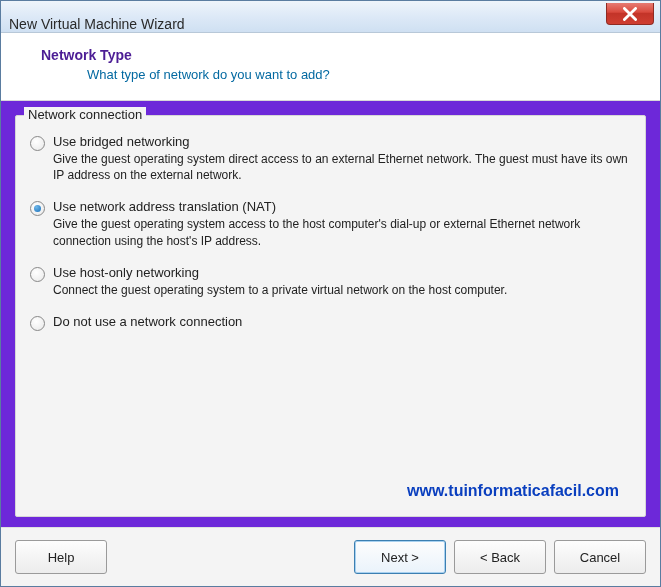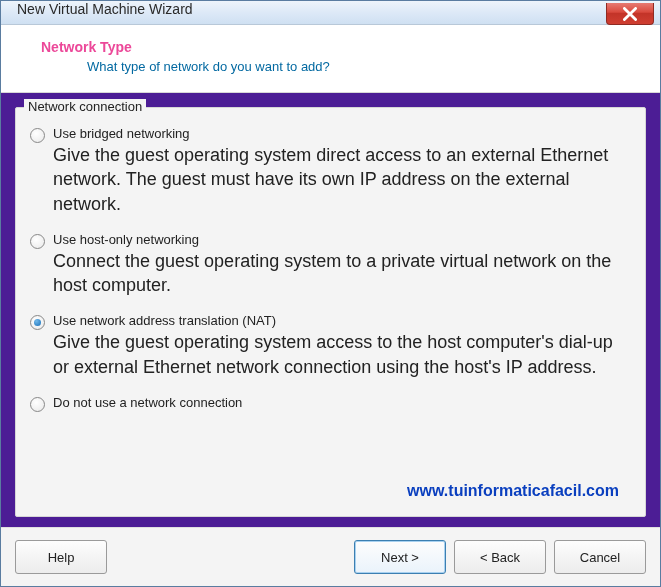--- a/index.html
+++ b/index.html
@@ -13,25 +13,25 @@
 }
 .window {
   width: 661px;
   height: 587px;
   border: 1px solid #5a7ca0;
   background: #fff;
   display: flex;
   flex-direction: column;
 }
 .titlebar {
-  height: 24px;
+  height: 32px;
   background: linear-gradient(to bottom, #eef4fb 0%, #dde9f7 50%, #cfe0f2 100%);
   display: flex;
-  align-items: flex-start;
-  padding-left: 16px;
+  align-items: flex-end;
+  padding-left: 8px;
   border-bottom: 1px solid #b8c8d8;
   position: relative;
 }
 .titlebar .title {
   color: #2a2a2a;
   font-size: 14px;
 }
 .close-btn {
   position: absolute;
   right: 6px;
@@ -49,33 +49,33 @@
 }
 .close-btn svg { width: 14px; height: 14px; }
 .header-panel {
   background: #fff;
   padding: 14px 24px 18px 24px;
   border-bottom: 1px solid #d8d8d8;
 }
 .header-panel .h-title {
   font-weight: bold;
   font-size: 14px;
-  color: #ec4899;
+  color: #4c1d95;
   margin-left: 16px;
   margin-bottom: 4px;
 }
 .header-panel .h-sub {
   font-size: 13px;
   color: #0369a1;
   margin-left: 62px;
 }
 .content {
   flex: 1;
   padding: 14px 14px 10px 14px;
-  background: #4c1d95;
+  background: #6d28d9;
   display: flex;
   flex-direction: column;
 }
 .groupbox {
   border: 1px solid #d6d6d6;
   border-radius: 2px;
   padding: 18px 14px 14px 14px;
   position: relative;
   background: #f4f4f4;
   flex: 1;
@@ -118,21 +118,21 @@
   top: 3px;
   left: 3px;
 }
 .opt-text { flex: 1; }
 .opt-label {
   font-size: 13px;
   color: #222;
   cursor: pointer;
 }
 .opt-desc {
-  font-size: 18px;
+  font-size: 12px;
   color: #222;
   margin-top: 2px;
   margin-left: 0;
   line-height: 1.35;
 }
 .watermark {
   text-align: right;
   font-weight: bold;
   font-size: 16px;
   color: #0a3fbf;
@@ -194,32 +194,32 @@
 
       <div class="option">
         <div class="radio"></div>
         <div class="opt-text">
           <div class="opt-label">Use bridged networking</div>
           <div class="opt-desc">Give the guest operating system direct access to an external Ethernet network. The guest must have its own IP address on the external network.</div>
         </div>
       </div>
 
       <div class="option">
+        <div class="radio selected"></div>
+        <div class="opt-text">
+          <div class="opt-label">Use network address translation (NAT)</div>
+          <div class="opt-desc">Give the guest operating system access to the host computer's dial-up or external Ethernet network connection using the host's IP address.</div>
+        </div>
+      </div>
+
+      <div class="option">
         <div class="radio"></div>
         <div class="opt-text">
           <div class="opt-label">Use host-only networking</div>
           <div class="opt-desc">Connect the guest operating system to a private virtual network on the host computer.</div>
-        </div>
-      </div>
-
-      <div class="option">
-        <div class="radio selected"></div>
-        <div class="opt-text">
-          <div class="opt-label">Use network address translation (NAT)</div>
-          <div class="opt-desc">Give the guest operating system access to the host computer's dial-up or external Ethernet network connection using the host's IP address.</div>
         </div>
       </div>
 
       <div class="option">
         <div class="radio"></div>
         <div class="opt-text">
           <div class="opt-label">Do not use a network connection</div>
         </div>
       </div>
 

